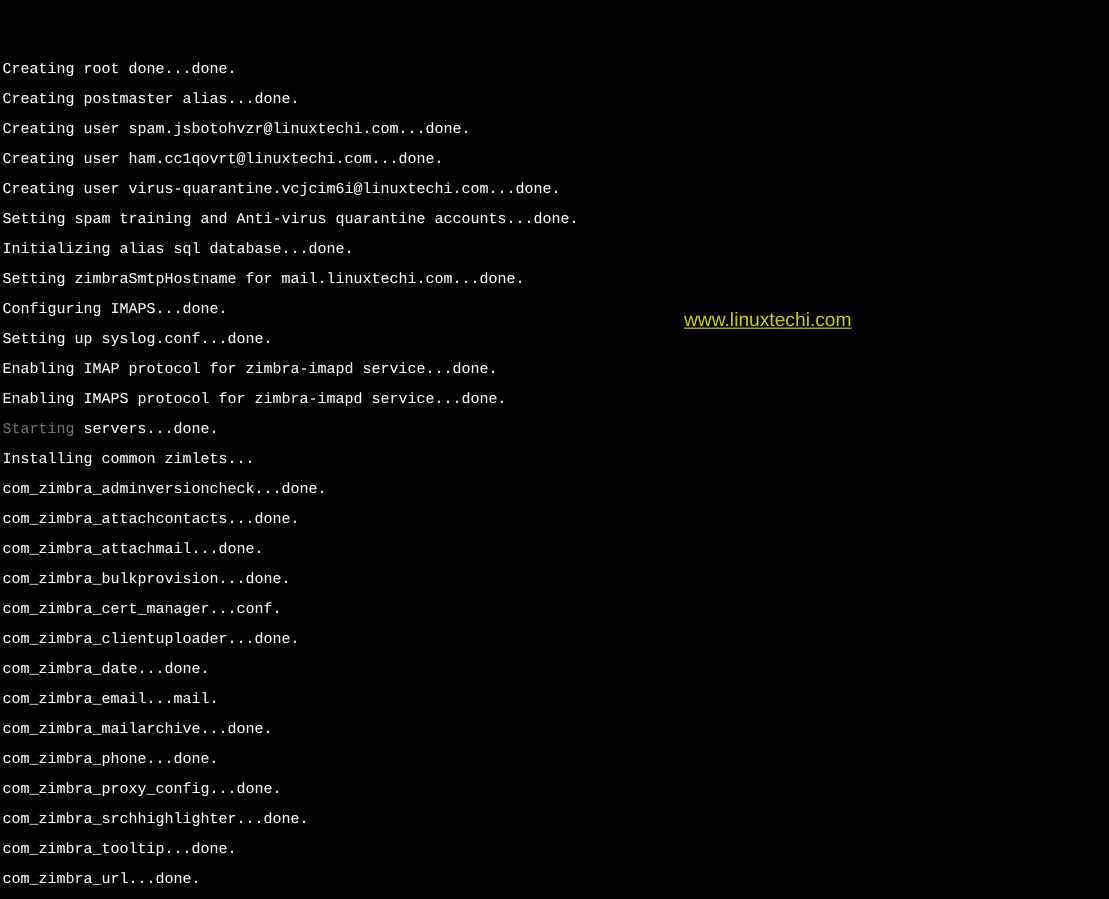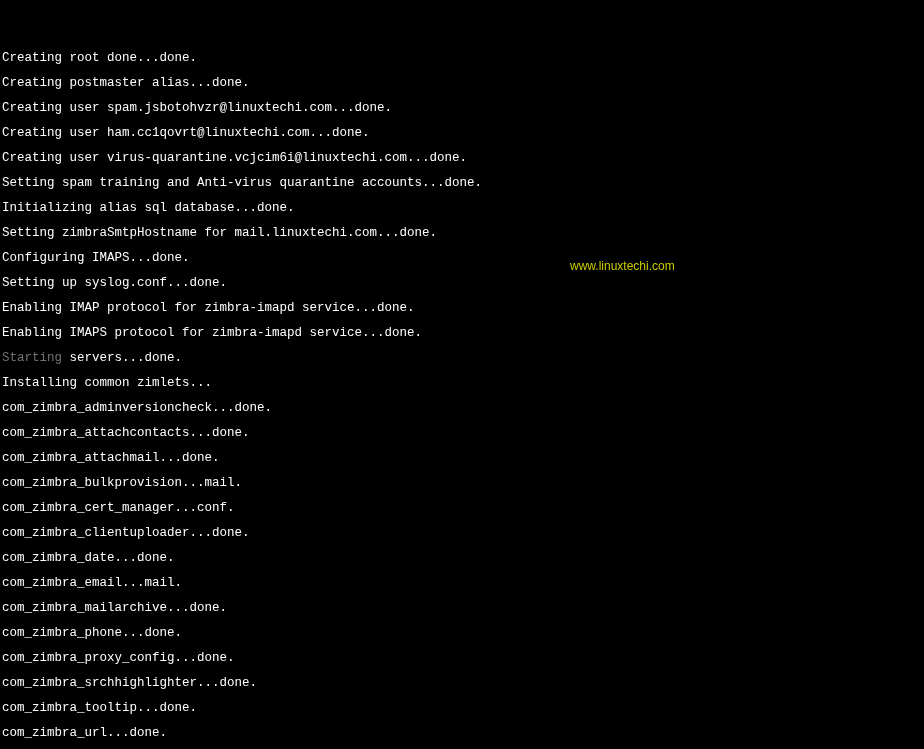--- a/index.html
+++ b/index.html
@@ -28,22 +28,23 @@
     }
     .starting {
       color: #737373;
     }
     .watermark {
       position: absolute;
       top: 260px;
       left: 570px;
       color: #cccc00;
       font-family: Arial, sans-serif;
-      font-size: 12px;
+      font-size: 16px;
       font-weight: normal;
+      text-decoration: underline;
     }
   </style>
 </head>
 <body>
 
 
 
 <span class="line">Creating root done...done.</span>
 <span class="line">Creating postmaster alias...done.</span>
 <span class="line">Creating user spam.jsbotohvzr@linuxtechi.com...done.</span>
@@ -54,21 +55,21 @@
 <span class="line">Setting zimbraSmtpHostname for mail.linuxtechi.com...done.</span>
 <span class="line">Configuring IMAPS...done.</span>
 <span class="line">Setting up syslog.conf...done.</span>
 <span class="line">Enabling IMAP protocol for zimbra-imapd service...done.</span>
 <span class="line">Enabling IMAPS protocol for zimbra-imapd service...done.</span>
 <span class="line"><span class="starting">Starting</span><span> servers...done.</span></span>
 <span class="line">Installing common zimlets...</span>
 <span class="line indent">com_zimbra_adminversioncheck...done.</span>
 <span class="line indent">com_zimbra_attachcontacts...done.</span>
 <span class="line indent">com_zimbra_attachmail...done.</span>
-<span class="line indent">com_zimbra_bulkprovision...mail.</span>
+<span class="line indent">com_zimbra_bulkprovision...done.</span>
 <span class="line indent">com_zimbra_cert_manager...conf.</span>
 <span class="line indent">com_zimbra_clientuploader...done.</span>
 <span class="line indent">com_zimbra_date...done.</span>
 <span class="line indent">com_zimbra_email...mail.</span>
 <span class="line indent">com_zimbra_mailarchive...done.</span>
 <span class="line indent">com_zimbra_phone...done.</span>
 <span class="line indent">com_zimbra_proxy_config...done.</span>
 <span class="line indent">com_zimbra_srchhighlighter...done.</span>
 <span class="line indent">com_zimbra_tooltip...done.</span>
 <span class="line indent">com_zimbra_url...done.</span>

